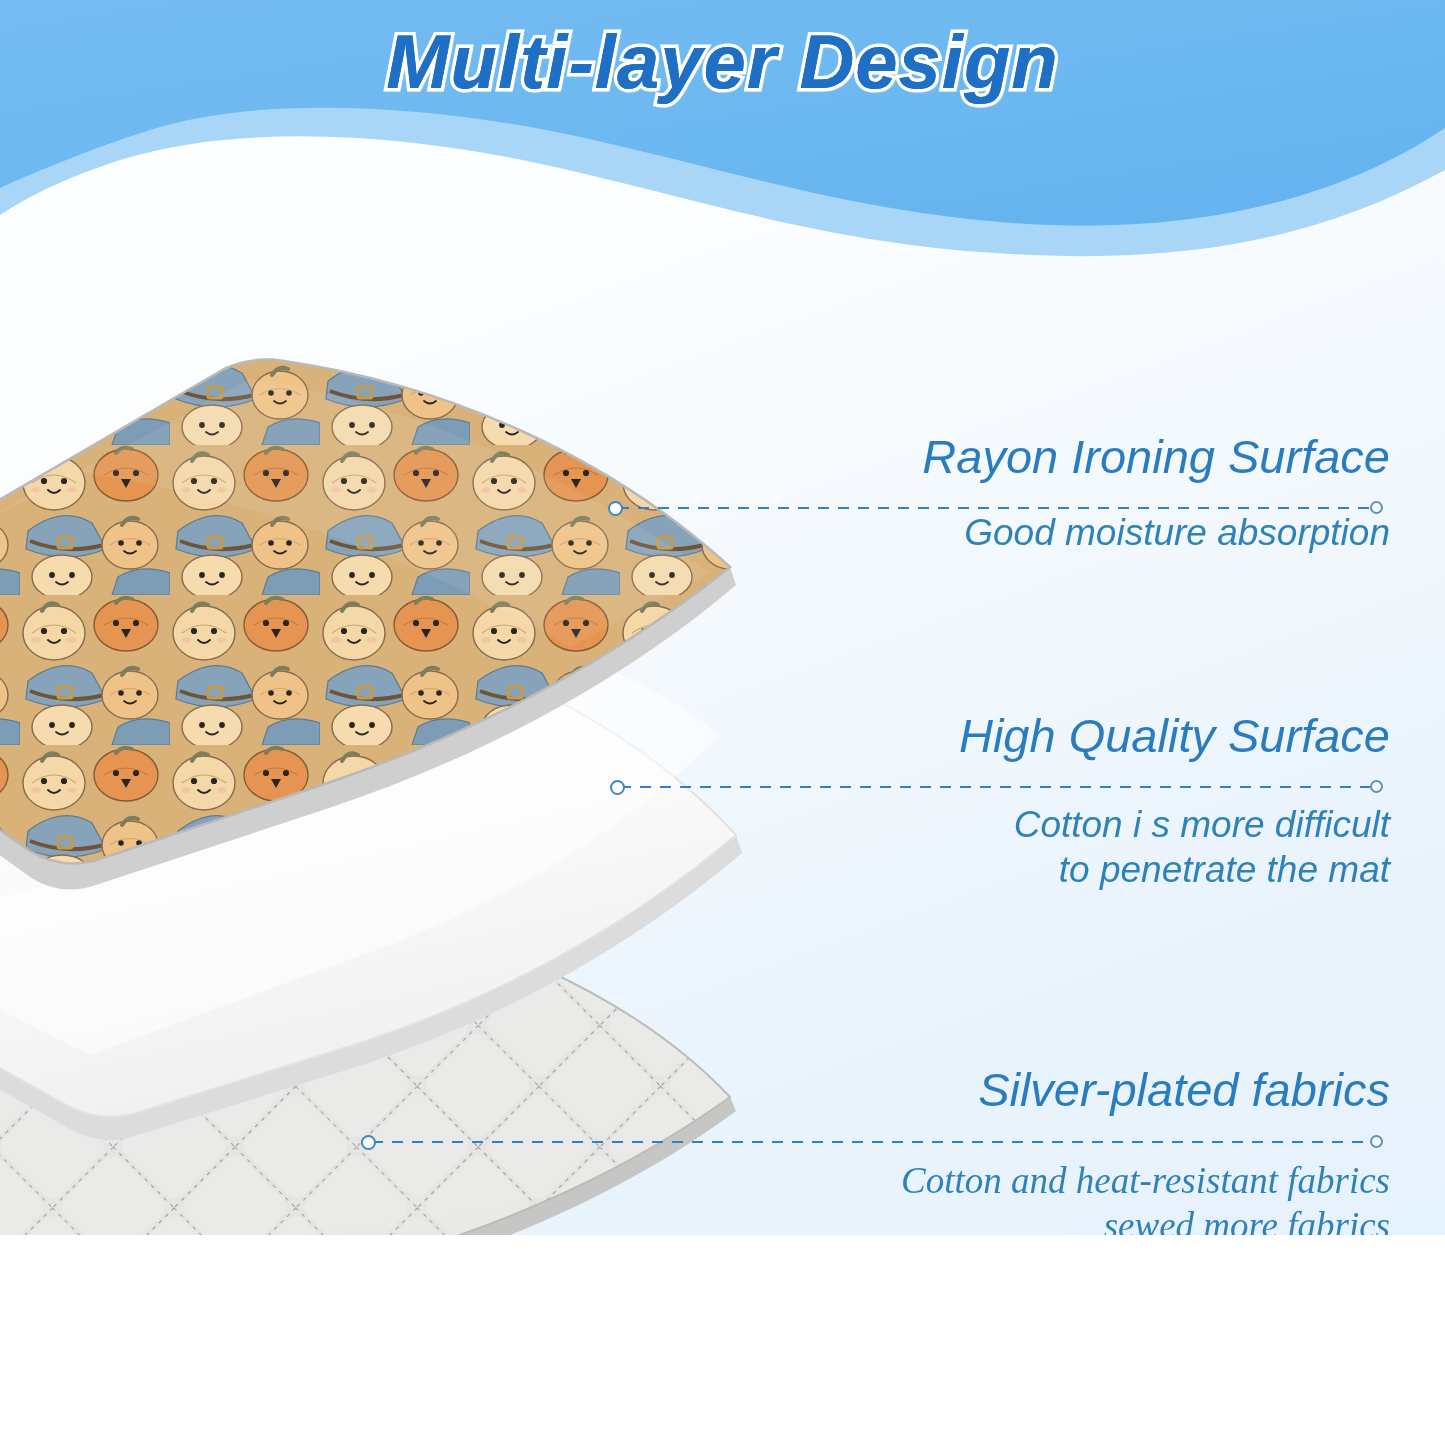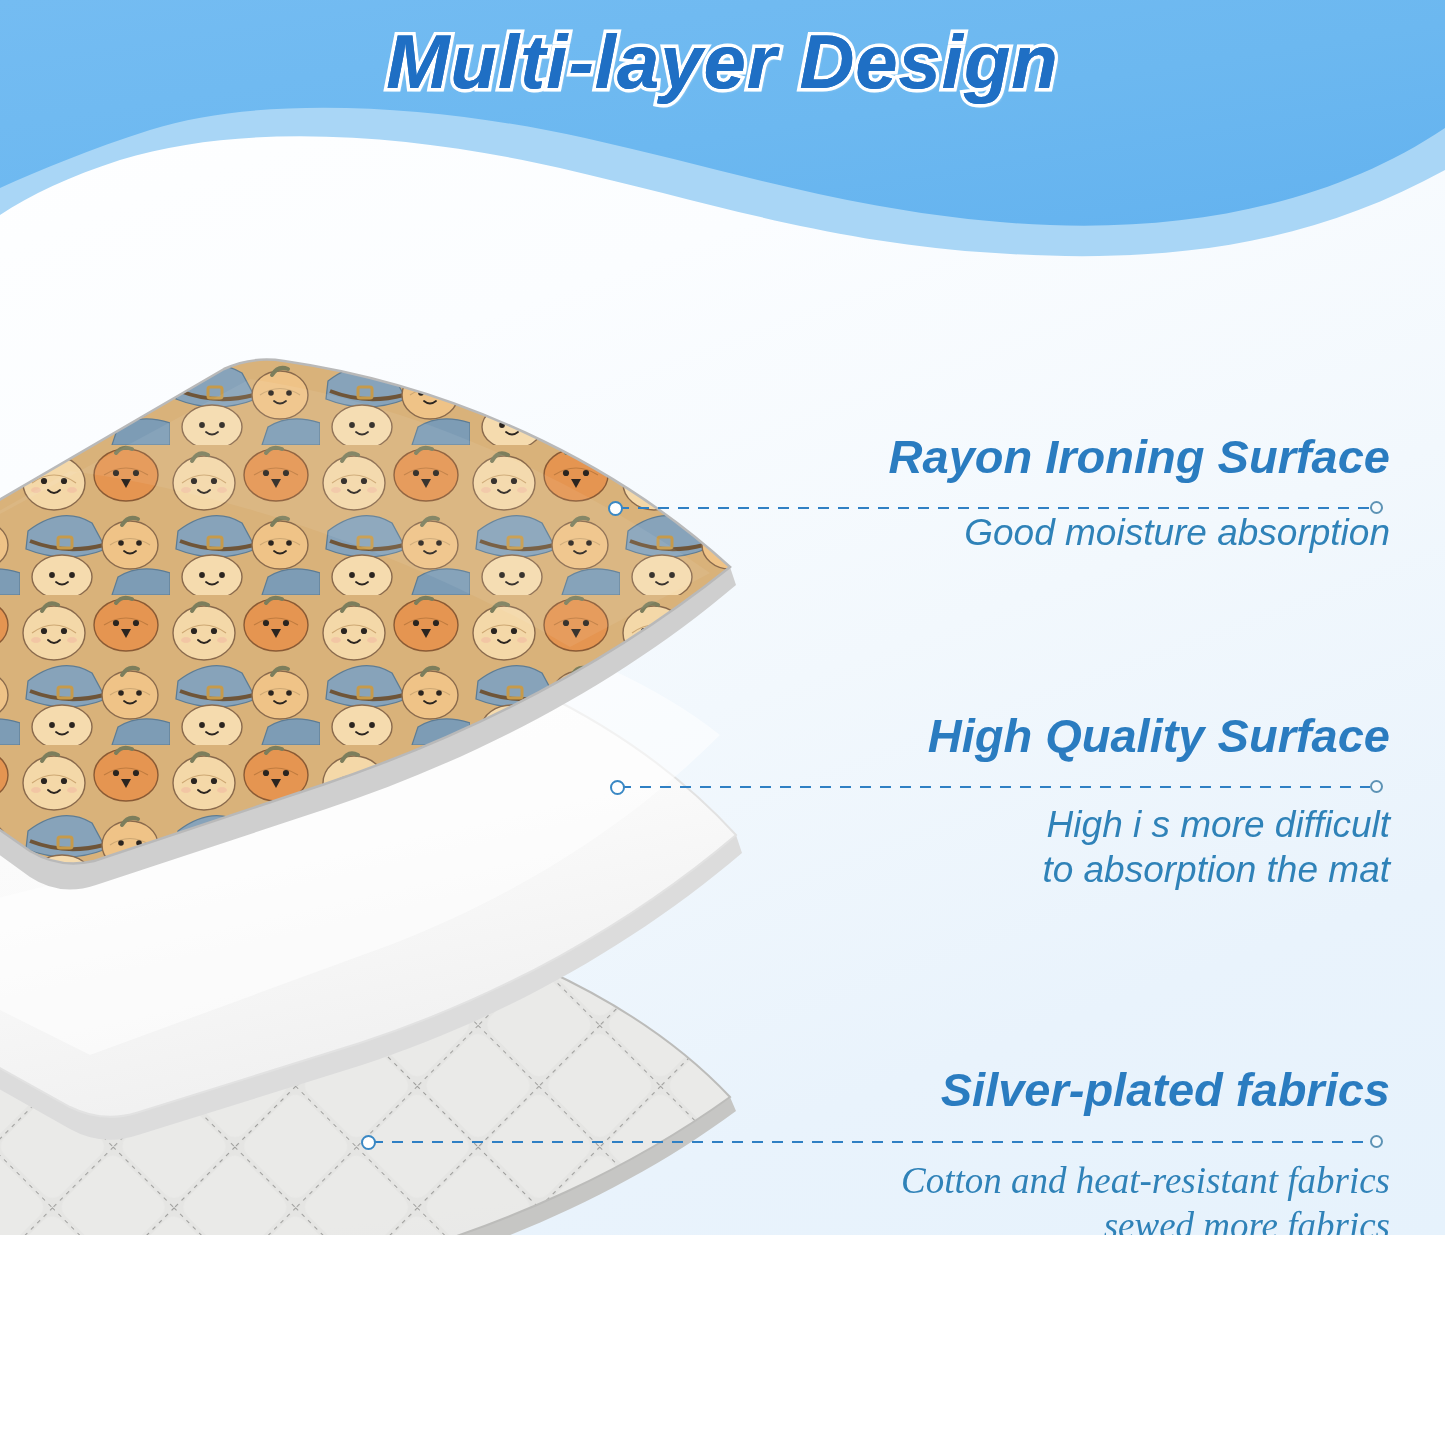--- a/index.html
+++ b/index.html
@@ -75,21 +75,21 @@
     position: absolute;
     z-index: 5;
   }
   .callout .c-title {
     font-size: 47px;
     font-style: italic;
     color: #2a7cc0;
     text-align: right;
     line-height: 1.08;
     white-space: nowrap;
-    font-weight: bold;
+    font-weight: normal;
   }
   .callout .c-sub {
     font-size: 37px;
     font-style: italic;
     color: #2f82b8;
     text-align: right;
     line-height: 1.22;
     white-space: nowrap;
   }
   .callout .c-sub div { white-space: nowrap; }
@@ -309,22 +309,22 @@
     </div>
   </div>
 
   <div class="dash-line" style="left:620px; top:786px; width:750px;"></div>
   <div class="dot-start" style="left:610px; top:780px;"></div>
   <div class="dot-end" style="left:1370px; top:780px;"></div>
 
   <div class="callout" style="left:560px; top:711px; width:830px;">
     <div class="c-title">High Quality Surface</div>
     <div class="c-sub" style="margin-top:40px;">
-      <div>High i s more difficult</div>
-      <div>to absorption the mat</div>
+      <div>Cotton i s more difficult</div>
+      <div>to penetrate the mat</div>
     </div>
   </div>
 
   <div class="dash-line" style="left:372px; top:1141px; width:998px;"></div>
   <div class="dot-start" style="left:361px; top:1135px;"></div>
   <div class="dot-end" style="left:1370px; top:1135px;"></div>
 
   <div class="callout" style="left:500px; top:1065px; width:890px;">
     <div class="c-title">Silver-plated fabrics</div>
     <div class="c-sub" style="margin-top:42px;font-family:Liberation Serif, serif;">

